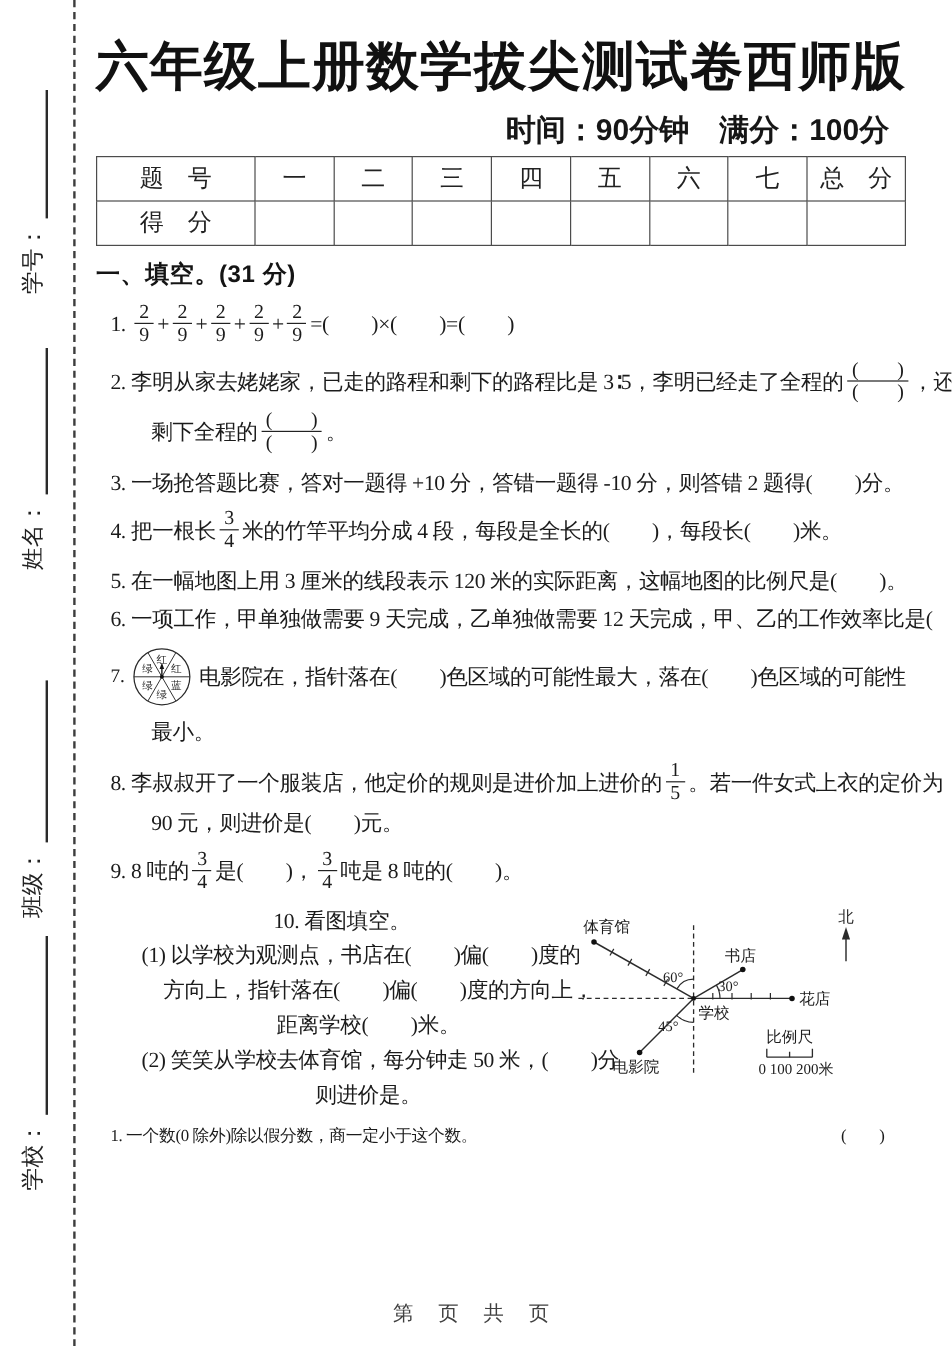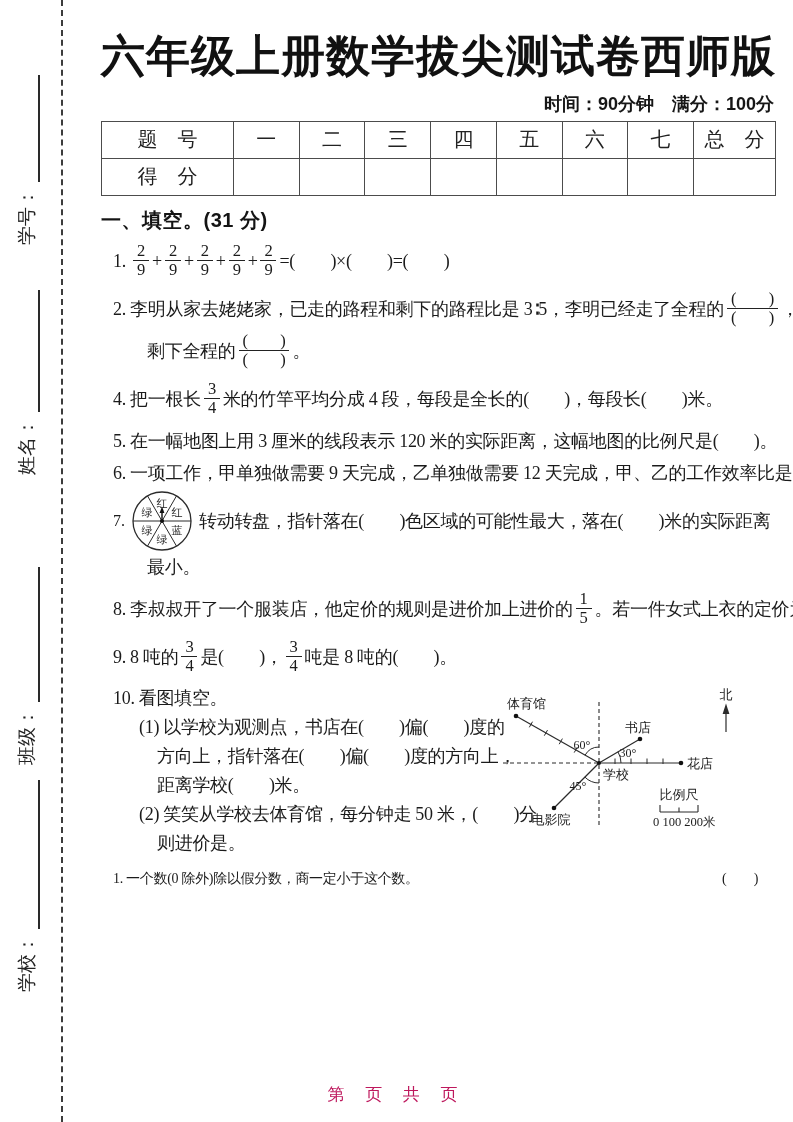--- a/index.html
+++ b/index.html
@@ -8,27 +8,27 @@
 
   
   .margin-divider{position:absolute;left:61px;top:0;height:100%;width:0;
         border-left:2px dashed #3c3c3c;}
   .margin-item{position:absolute;left:14px;height:26px;display:flex;align-items:flex-end;
         gap:6px;transform:rotate(-90deg);transform-origin:0 0;white-space:nowrap;
         font-size:19px;color:#222;}
   .m-line{flex:1;border-bottom:2px solid #2a2a2a;height:16px;}
 
   
-  .content{position:absolute;left:101px;top:0;width:675px;}
+  .content{position:absolute;left:80px;top:0;width:675px;}
   .title{margin:30px 0 0;text-align:center;font-family:"Liberation Sans","DejaVu Sans",sans-serif;
         font-weight:bold;font-size:44px;line-height:1.18;letter-spacing:1px;color:#111;}
   .subtitle{margin:8px 0 0;text-align:center;font-family:"Liberation Sans","DejaVu Sans",sans-serif;
         font-weight:bold;font-size:35px;color:#111;}
-  .meta{margin:10px 2px 5px 0;text-align:right;font-family:"Liberation Sans","DejaVu Sans",sans-serif;
-        font-weight:bold;font-size:18px;color:#161616;}
+  .meta{margin:10px 14px 5px 0;text-align:right;font-family:"Liberation Sans","DejaVu Sans",sans-serif;
+        font-weight:bold;font-size:25px;color:#161616;}
 
   table.score{width:100%;border-collapse:collapse;table-layout:fixed;border-radius:14px;}
   table.score td{border:1.6px solid #4c4c4c;height:36px;text-align:center;
         font-size:20px;color:#222;padding:0;}
 
   .sec-heading{margin:10px 0 0;font-family:"Liberation Sans","DejaVu Sans",sans-serif;
         font-weight:bold;font-size:20px;line-height:28px;color:#141414;letter-spacing:.5px;}
 
   .q{font-size:18px;line-height:26px;margin-top:6px;padding-left:12px;
         letter-spacing:-.3px;white-space:nowrap;}
@@ -39,34 +39,34 @@
         line-height:1.12;font-size:.92em;margin:0 3px;position:relative;top:-2px;}
   .frac .fn{border-bottom:1.5px solid #222;padding:0 4px;}
   .frac .fd{padding:0 4px;}
 
   
   .q7{display:flex;align-items:center;gap:6px;margin-top:4px;padding-left:12px;}
   .q7-text{font-size:18px;letter-spacing:-.3px;white-space:nowrap;}
 
   
   .q10{display:flex;margin-top:6px;align-items:flex-start;}
-  .q10-text{width:398px;flex:none;}
+  .q10-text{width:398px;flex:none;text-align:center;}
   .q10-text .l{font-size:18px;line-height:29px;letter-spacing:-.3px;white-space:nowrap;}
   .q10-text .l.i0{padding-left:12px;}
   .q10-text .l.i1{padding-left:38px;}
   .q10-text .l.i2{padding-left:56px;}
   .map{flex:none;margin-top:2px;}
 
   
   .q-judge{display:flex;justify-content:space-between;padding:0 18px 0 12px;
         font-size:14px;line-height:26px;margin-top:8px;letter-spacing:-.3px;}
 
   .footer{position:absolute;left:0;right:0;bottom:16px;text-align:center;
         font-family:"Liberation Sans","DejaVu Sans",sans-serif;font-size:17px;
-        letter-spacing:8px;color:#be185d;}
+        letter-spacing:8px;color:#404040;}
 
   svg text{font-family:"Liberation Serif","DejaVu Serif",serif;fill:#1d1d1d;}
 </style>
 </head>
 <body>
 
 <div class="page">
 
   <div class="margin-divider"></div>
 
@@ -149,20 +149,21 @@
           <span class="fd">9</span>
         </span>=(　　)×(　　)=(　　)</div>
     <div class="q fr">2. 李明从家去姥姥家，已走的路程和剩下的路程比是 3∶5，李明已经走了全程的<span class="frac">
           <span class="fn">(　　)</span>
           <span class="fd">(　　)</span>
         </span>，还</div>
     <div class="q fr cont" style="margin-top:0;">剩下全程的<span class="frac">
           <span class="fn">(　　)</span>
           <span class="fd">(　　)</span>
         </span>。</div>
+    <div class="q" style="margin-top:8px;">3. 一场抢答题比赛，答对一题得 +10 分，答错一题得 -10 分，则答错 2 题得(　　)分。</div>
     <div class="q fr">4. 把一根长<span class="frac">
           <span class="fn">3</span>
           <span class="fd">4</span>
         </span>米的竹竿平均分成 4 段，每段是全长的(　　)，每段长(　　)米。</div>
     <div class="q" style="margin-top:8px;">5. 在一幅地图上用 3 厘米的线段表示 120 米的实际距离，这幅地图的比例尺是(　　)。</div>
     <div class="q">6. 一项工作，甲单独做需要 9 天完成，乙单独做需要 12 天完成，甲、乙的工作效率比是(　　)。</div>
 
     <div class="q7">
       <span>7.</span>
       <svg class="spinner" width="62" height="62" viewBox="0 0 62 62">
@@ -180,28 +181,29 @@
         <circle cx="31" cy="31" r="2.1" fill="#111"></circle>
         <g font-size="11" text-anchor="middle">
           <text x="31" y="17">红</text>
           <text x="46" y="26">红</text>
           <text x="46" y="44">蓝</text>
           <text x="31" y="53">绿</text>
           <text x="16" y="44">绿</text>
           <text x="16" y="26">绿</text>
         </g>
       </svg>
-      <span class="q7-text">转动转盘，指针落在(　　)色区域的可能性最大，落在(　　)米的实际距离</span>
+      <span class="q7-text">电影院在，指针落在(　　)色区域的可能性最大，落在(　　)色区域的可能性</span>
     </div>
     <div class="q cont" style="margin-top:2px;">最小。</div>
 
     <div class="q fr" style="margin-top:8px;">8. 李叔叔开了一个服装店，他定价的规则是进价加上进价的<span class="frac">
           <span class="fn">1</span>
           <span class="fd">5</span>
         </span>。若一件女式上衣的定价为</div>
+    <div class="q cont" style="margin-top:0;">90 元，则进价是(　　)元。</div>
     <div class="q fr">9. 8 吨的<span class="frac">
           <span class="fn">3</span>
           <span class="fd">4</span>
         </span>是(　　)，<span class="frac">
           <span class="fn">3</span>
           <span class="fd">4</span>
         </span>吨是 8 吨的(　　)。</div>
 
     <div class="q10">
       <div class="q10-text">

